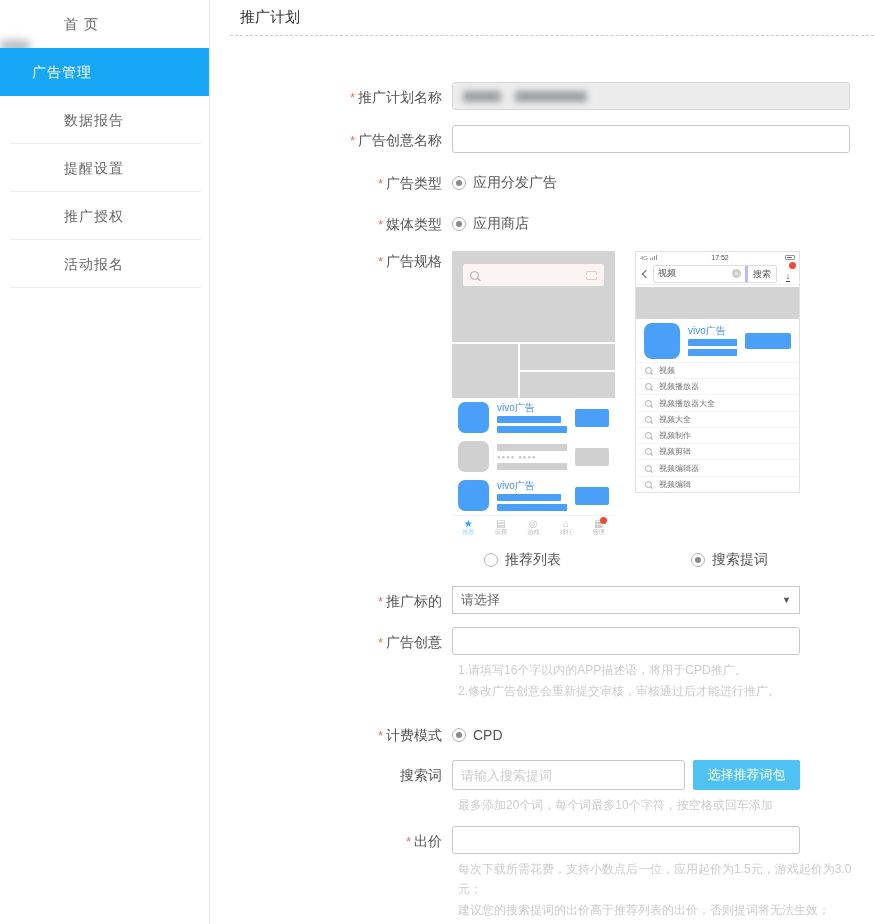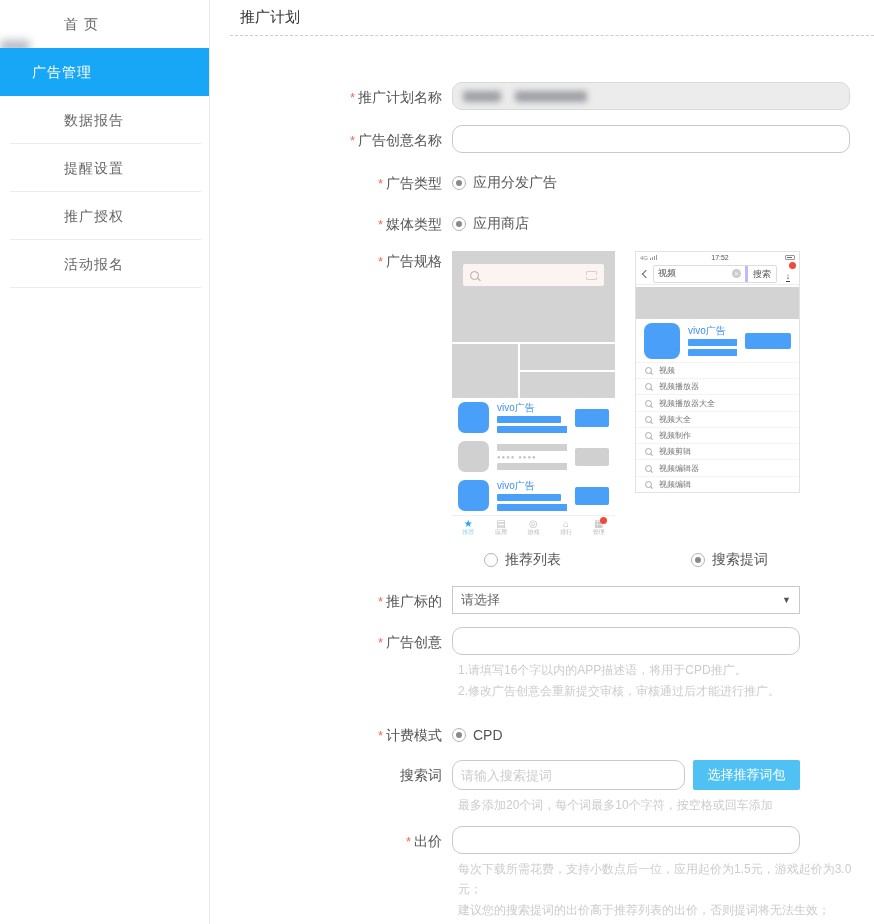--- a/index.html
+++ b/index.html
@@ -29,21 +29,21 @@
   .dashed-sep { border-top:1px dashed #ccc; }
 
   .form { margin-top:46px; }
   .row { display:flex; align-items:flex-start; margin-bottom:12px; }
   .lbl { width:217px; flex:none; text-align:right; padding-right:5px; font-size:14px;
          color:#555; line-height:30px; white-space:nowrap; }
   .lbl.tight { line-height:20px; }
   .star { color:#f5695a; margin-right:3px; font-size:13px; }
   .ctrl { margin-left:5px; }
 
-  .tinput { height:28px; border:1px solid #c9c9c9; border-radius:10px; font-size:13px; color:#be185d;
+  .tinput { height:28px; border:1px solid #c9c9c9; border-radius:3px; font-size:13px; color:#be185d;
             padding:0 8px; outline:none; background:#fff;
             font-family:"Liberation Sans","DejaVu Sans",sans-serif; }
   .tinput::placeholder { color:#ccc; }
   .w-lg { width:398px; }
   .w-md { width:348px; }
   .w-sm { width:233px; }
   .disabled-input { background:#ececec; border:1px solid #d8d8d8; display:flex; align-items:center;
             padding:0 10px; }
   .redact { height:11px; background:#8f9398; border-radius:2px; filter:blur(3px); opacity:.85; }
   .redact.r1 { width:38px; margin-right:14px; }

